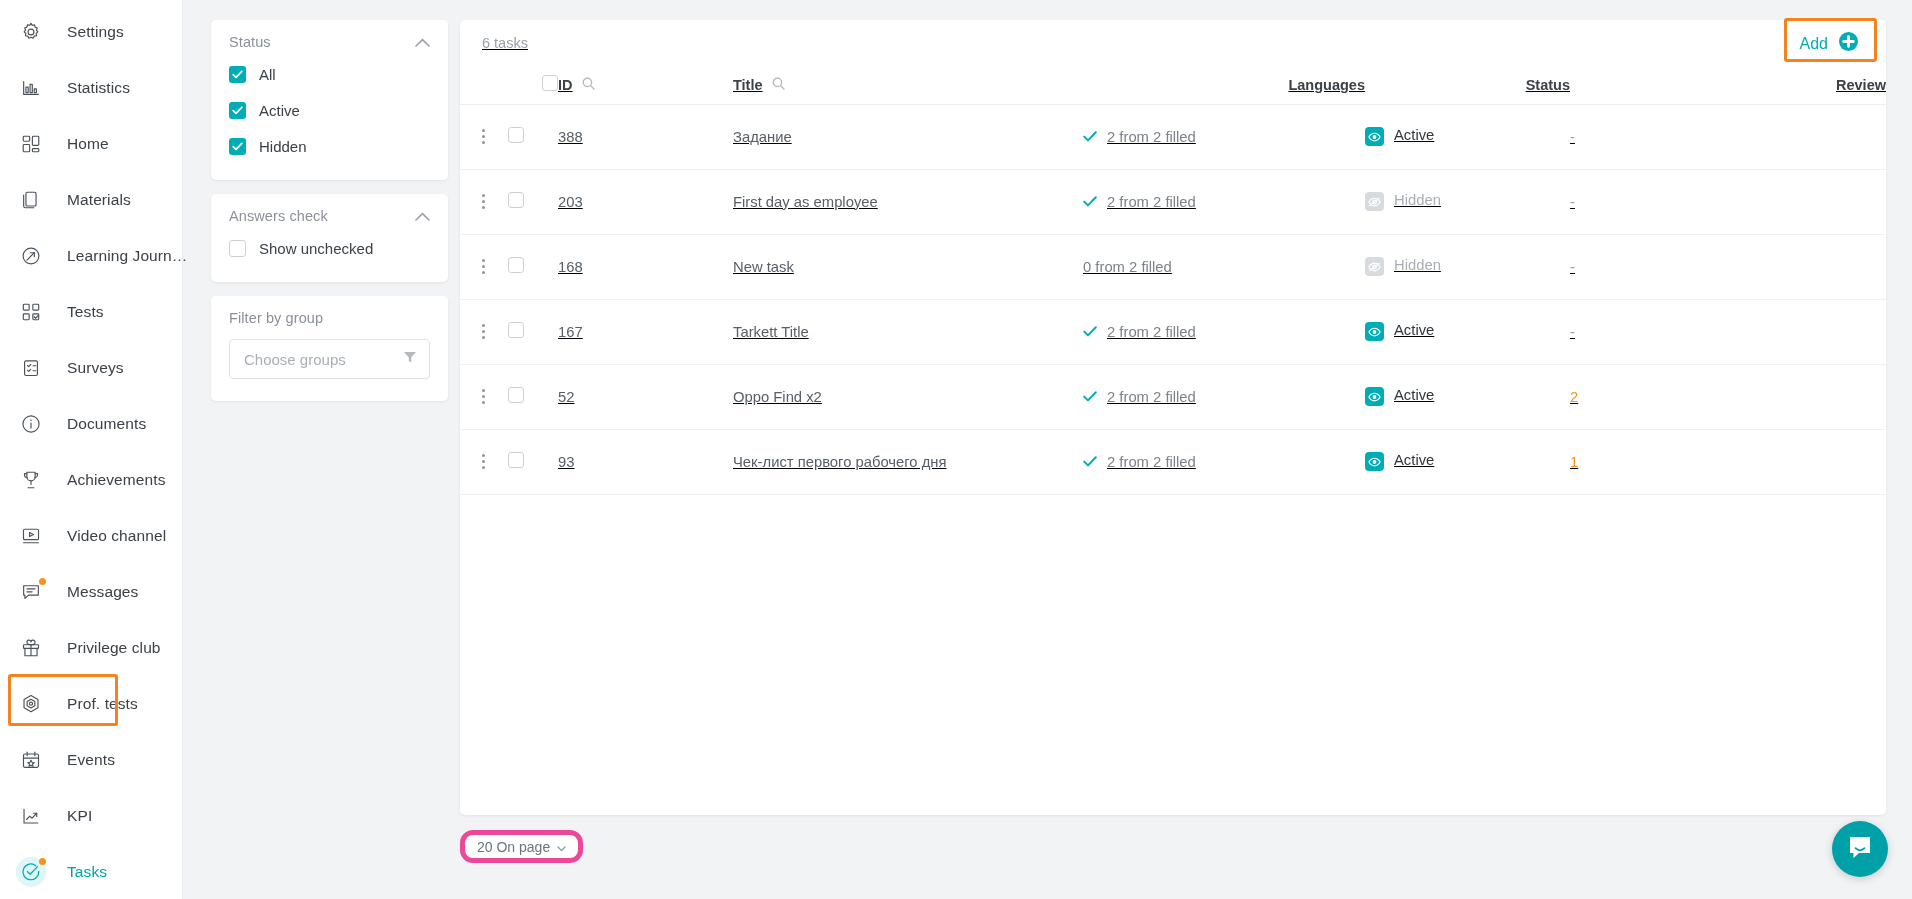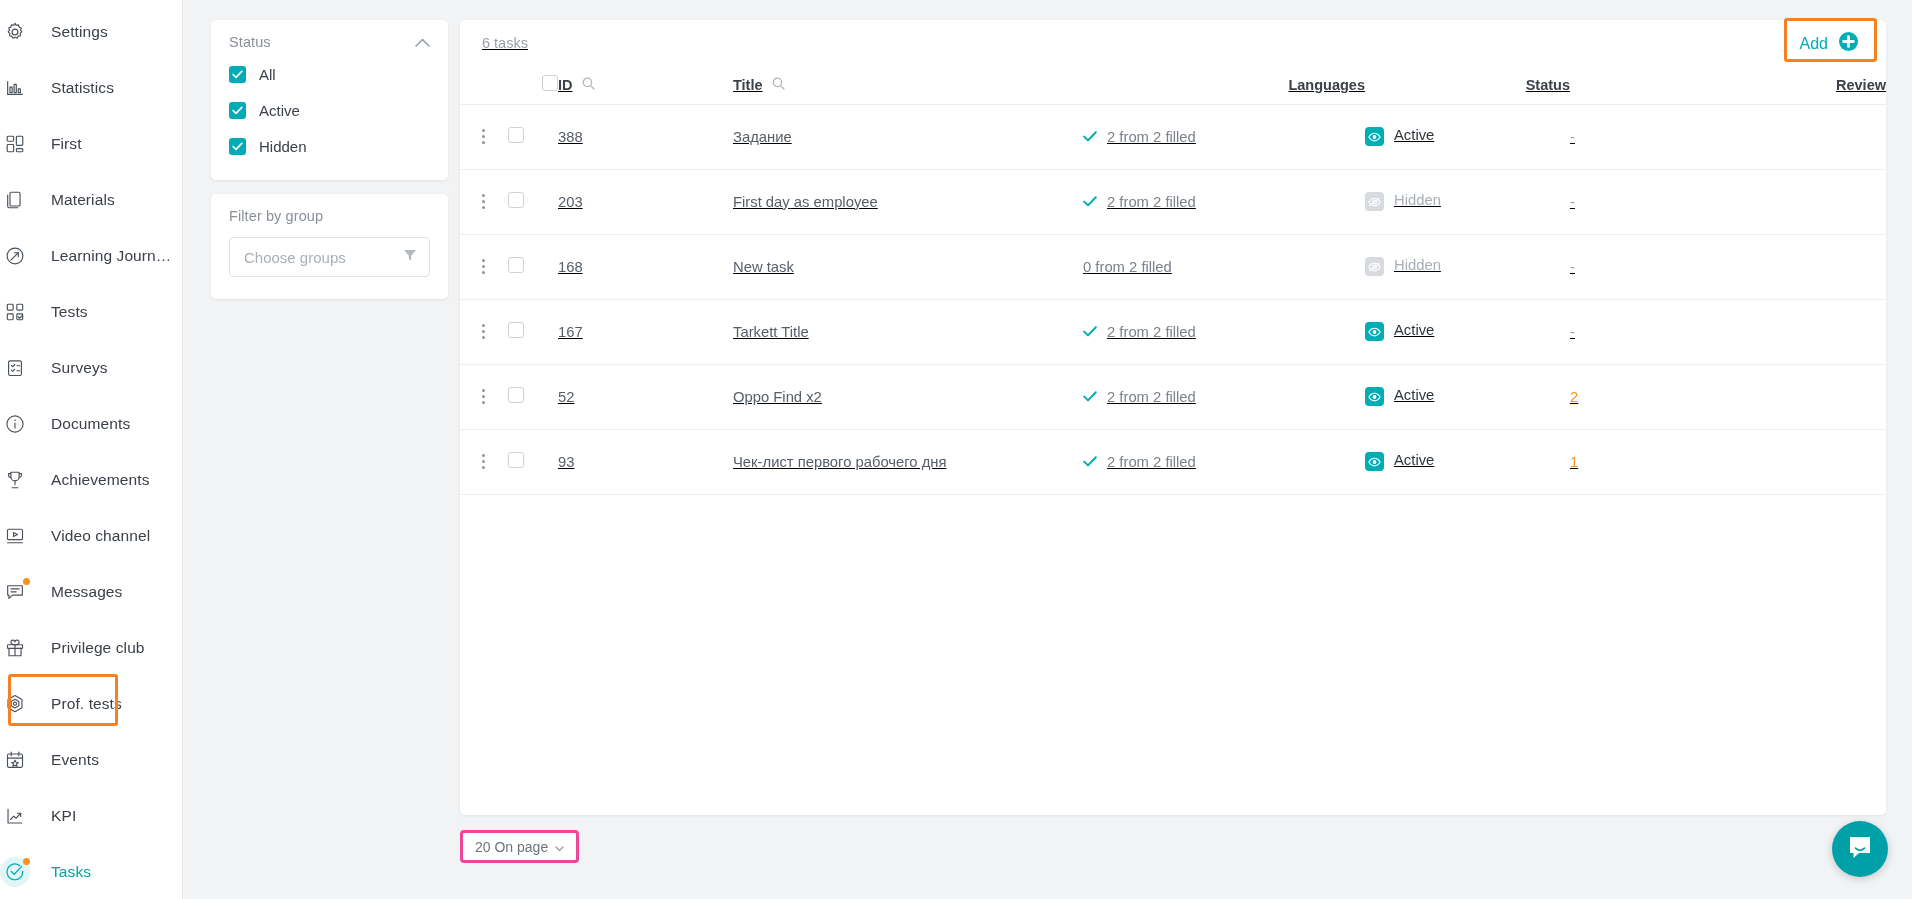--- a/index.html
+++ b/index.html
@@ -19,21 +19,21 @@
     height: 899px;
     background: #ffffff;
     border-right: 1px solid #e8eaec;
     padding-top: 4px;
     position: relative;
   }
   .nav-item {
     height: 56px;
     display: flex;
     align-items: center;
-    padding-left: 0;
+    padding-left: 16px;
     cursor: pointer;
     position: relative;
   }
   .nav-icon {
     width: 30px; height: 30px;
     min-width: 30px;
     display: flex; align-items: center; justify-content: center;
     position: relative;
   }
   .nav-icon svg { display: block; }
@@ -241,22 +241,22 @@
   .review-dash { color: #9aa0a8; font-size: 14.8px; }
   .review-num { color: #f7921e; font-size: 14.8px; }
 
   .pager {
     margin-top: 15px;
     display: flex;
     align-items: center;
   }
   .per-page {
     background: #fff;
-    border: 3px solid #ec4899;
-    border-radius: 4px;
+    border: 5px solid #ec4899;
+    border-radius: 13px;
     height: 33px;
     display: inline-flex;
     align-items: center;
     gap: 7px;
     padding: 0 12px;
     font-size: 14px;
     color: #6d747c;
     cursor: pointer;
   }
 
@@ -300,21 +300,21 @@
         </div>
         <div class="nav-item">
           <span class="nav-icon">
             <svg width="22" height="22" viewBox="0 0 24 24" fill="none" stroke="#4a5158" stroke-width="1.25" stroke-linecap="round" stroke-linejoin="round">
               <rect x="3.5" y="3.5" width="7" height="5.5" rx="1"></rect>
               <rect x="13.5" y="3.5" width="7" height="10" rx="1"></rect>
               <rect x="3.5" y="12.5" width="7" height="8" rx="1"></rect>
               <rect x="13.5" y="17" width="7" height="3.5" rx="1"></rect>
             </svg>
           </span>
-          <span class="nav-label">First</span>
+          <span class="nav-label">Home</span>
         </div>
         <div class="nav-item">
           <span class="nav-icon">
             <svg width="22" height="22" viewBox="0 0 24 24" fill="none" stroke="#4a5158" stroke-width="1.25" stroke-linecap="round" stroke-linejoin="round">
               <rect x="6.5" y="3.5" width="11" height="15" rx="1.4"></rect>
               <path d="M4 6.5v12a2 2 0 0 0 2 2h9"></path>
             </svg>
           </span>
           <span class="nav-label">Materials</span>
         </div>
@@ -475,20 +475,36 @@
             <span class="chk on">
               <svg width="11" height="9" viewBox="0 0 11 9">
                 <path d="M1.2 4.6L4 7.3 9.8 1.4" fill="none" stroke="#fff" stroke-width="1.7" stroke-linecap="round" stroke-linejoin="round"></path>
               </svg>
             </span>
             <span class="chk-label">Hidden</span>
           </div>
         </div>
     </section>
 
+    <section class="filter-card">
+      <div class="filter-head">
+        <span class="filter-title">Answers check</span>
+        <span class="chev">
+          <svg width="15" height="9" viewBox="0 0 15 9">
+              <path d="M1 8 L7.5 1.6 L14 8" fill="none" stroke="#9aa0a8" stroke-width="1.6" stroke-linecap="round" stroke-linejoin="round"></path>
+            </svg>
+        </span>
+      </div>
+      <div id="answers-options">
+          <div class="chk-row">
+            <span class="chk off"></span>
+            <span class="chk-label">Show unchecked</span>
+          </div>
+        </div>
+    </section>
 
     <section class="filter-card group-card">
       <div class="filter-head">
         <span class="filter-title">Filter by group</span>
       </div>
       <div class="group-select">
         <span class="group-placeholder">Choose groups</span>
         <span>
           <svg width="14" height="14" viewBox="0 0 14 14">
               <path d="M1 2 H13 L8.2 7.4 V12.4 L5.8 11.1 V7.4 Z" fill="#b4b9bf"></path>

